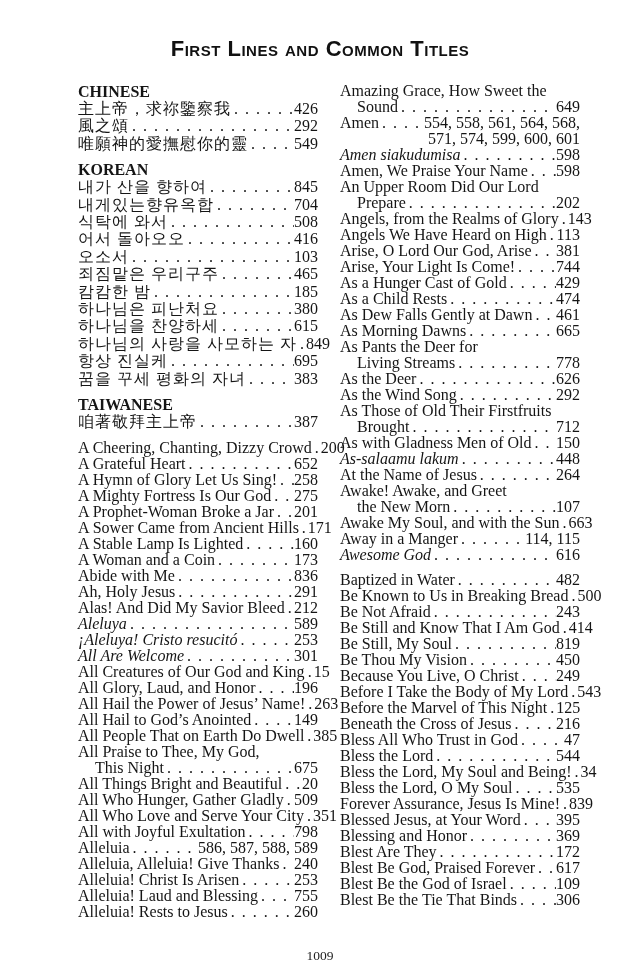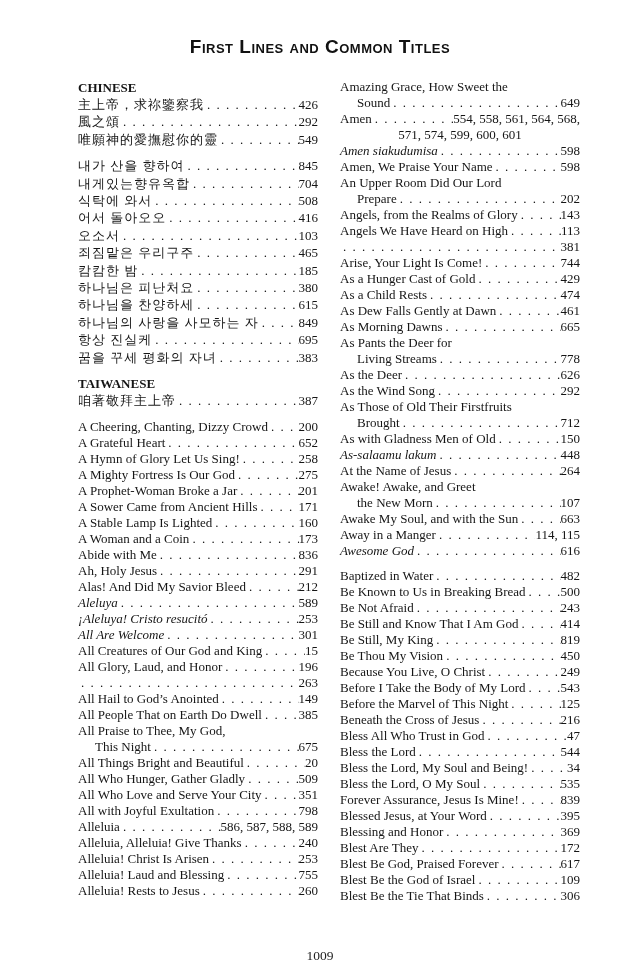--- a/index.html
+++ b/index.html
@@ -11,54 +11,54 @@
     position: relative;
     overflow: hidden;
   }
   .page { width: 640px; height: 960px; position: relative; }
   .title {
     margin: 36px 0 0 0;
     text-align: center;
     font-family: "Liberation Sans", sans-serif;
     font-variant: small-caps;
     font-weight: 700;
-    font-size: 19px;
+    font-size: 22px;
     letter-spacing: 0.5px;
     color: #111;
   }
   .columns {
     margin-top: 21px;
     display: flex;
     justify-content: space-between;
     padding: 0 60px 0 78px;
   }
   .col {
     width: 240px;
     flex: 0 0 240px;
-    font-size: 13px;
+    font-size: 16px;
     line-height: 16px;
   }
   .group:not(:last-child) { margin-bottom: 9px; }
   .heading { font-weight: 700; line-height: 17px; }
   .row { display: flex; align-items: baseline; }
   .cjk .row { line-height: 17.4px; }
   .cjk .t { letter-spacing: 1px; }
   .t { white-space: pre; }
   .it { font-style: italic; text-align: right; }
   .dots {
     flex: 1 1 10px;
     min-width: 4px;
     overflow: hidden;
     white-space: nowrap;
     letter-spacing: 1.5px;
     padding: 0 2px 0 3px;
   }
   .num { white-space: nowrap; }
   .ind { padding-left: 17px; }
-  .right { justify-content: center; font-family: Liberation Serif, serif; }
+  .right { justify-content: flex-end; font-family: Liberation Serif, serif; }
   .folio {
     position: absolute;
     top: 912px; left: 0;
     width: 100%;
     text-align: center;
     font-size: 13.5px;
     color: #222;
   }
 </style>
 </head>
@@ -80,20 +80,21 @@
             <span class="dots">. . . . . . . . . . . . . . . . . . . . . . . . . . . . . . . . . . . . . . . . . . . . . . . . . . . . . . . . . . . . . . . . . . . . . . . . . . . . . . . . </span>
             <span class="num">292</span>
           </div>
           <div class="row">
             <span class="t">唯願神的愛撫慰你的靈</span>
             <span class="dots">. . . . . . . . . . . . . . . . . . . . . . . . . . . . . . . . . . . . . . . . . . . . . . . . . . . . . . . . . . . . . . . . . . . . . . . . . . . . . . . . </span>
             <span class="num">549</span>
           </div>
         </div>
         <div class="group cjk">
+          <div class="heading">KOREAN</div>
           <div class="row">
             <span class="t">내가 산을 향하여</span>
             <span class="dots">. . . . . . . . . . . . . . . . . . . . . . . . . . . . . . . . . . . . . . . . . . . . . . . . . . . . . . . . . . . . . . . . . . . . . . . . . . . . . . . . </span>
             <span class="num">845</span>
           </div>
           <div class="row">
             <span class="t">내게있는향유옥합</span>
             <span class="dots">. . . . . . . . . . . . . . . . . . . . . . . . . . . . . . . . . . . . . . . . . . . . . . . . . . . . . . . . . . . . . . . . . . . . . . . . . . . . . . . . </span>
             <span class="num">704</span>
           </div>
@@ -231,20 +232,21 @@
             <span class="t">All Creatures of Our God and King</span>
             <span class="dots">. . . . . . . . . . . . . . . . . . . . . . . . . . . . . . . . . . . . . . . . . . . . . . . . . . . . . . . . . . . . . . . . . . . . . . . . . . . . . . . . </span>
             <span class="num">15</span>
           </div>
           <div class="row">
             <span class="t">All Glory, Laud, and Honor</span>
             <span class="dots">. . . . . . . . . . . . . . . . . . . . . . . . . . . . . . . . . . . . . . . . . . . . . . . . . . . . . . . . . . . . . . . . . . . . . . . . . . . . . . . . </span>
             <span class="num">196</span>
           </div>
           <div class="row">
+            <span class="t">All Hail the Power of Jesus’ Name!</span>
             <span class="dots">. . . . . . . . . . . . . . . . . . . . . . . . . . . . . . . . . . . . . . . . . . . . . . . . . . . . . . . . . . . . . . . . . . . . . . . . . . . . . . . . </span>
             <span class="num">263</span>
           </div>
           <div class="row">
             <span class="t">All Hail to God’s Anointed</span>
             <span class="dots">. . . . . . . . . . . . . . . . . . . . . . . . . . . . . . . . . . . . . . . . . . . . . . . . . . . . . . . . . . . . . . . . . . . . . . . . . . . . . . . . </span>
             <span class="num">149</span>
           </div>
           <div class="row">
             <span class="t">All People That on Earth Do Dwell</span>
@@ -346,20 +348,21 @@
             <span class="t">Angels, from the Realms of Glory</span>
             <span class="dots">. . . . . . . . . . . . . . . . . . . . . . . . . . . . . . . . . . . . . . . . . . . . . . . . . . . . . . . . . . . . . . . . . . . . . . . . . . . . . . . . </span>
             <span class="num">143</span>
           </div>
           <div class="row">
             <span class="t">Angels We Have Heard on High</span>
             <span class="dots">. . . . . . . . . . . . . . . . . . . . . . . . . . . . . . . . . . . . . . . . . . . . . . . . . . . . . . . . . . . . . . . . . . . . . . . . . . . . . . . . </span>
             <span class="num">113</span>
           </div>
           <div class="row">
+            <span class="t">Arise, O Lord Our God, Arise</span>
             <span class="dots">. . . . . . . . . . . . . . . . . . . . . . . . . . . . . . . . . . . . . . . . . . . . . . . . . . . . . . . . . . . . . . . . . . . . . . . . . . . . . . . . </span>
             <span class="num">381</span>
           </div>
           <div class="row">
             <span class="t">Arise, Your Light Is Come!</span>
             <span class="dots">. . . . . . . . . . . . . . . . . . . . . . . . . . . . . . . . . . . . . . . . . . . . . . . . . . . . . . . . . . . . . . . . . . . . . . . . . . . . . . . . </span>
             <span class="num">744</span>
           </div>
           <div class="row">
             <span class="t">As a Hunger Cast of Gold</span>
@@ -461,21 +464,21 @@
             <span class="t">Be Not Afraid</span>
             <span class="dots">. . . . . . . . . . . . . . . . . . . . . . . . . . . . . . . . . . . . . . . . . . . . . . . . . . . . . . . . . . . . . . . . . . . . . . . . . . . . . . . . </span>
             <span class="num">243</span>
           </div>
           <div class="row">
             <span class="t">Be Still and Know That I Am God</span>
             <span class="dots">. . . . . . . . . . . . . . . . . . . . . . . . . . . . . . . . . . . . . . . . . . . . . . . . . . . . . . . . . . . . . . . . . . . . . . . . . . . . . . . . </span>
             <span class="num">414</span>
           </div>
           <div class="row">
-            <span class="t">Be Still, My King</span>
+            <span class="t">Be Still, My Soul</span>
             <span class="dots">. . . . . . . . . . . . . . . . . . . . . . . . . . . . . . . . . . . . . . . . . . . . . . . . . . . . . . . . . . . . . . . . . . . . . . . . . . . . . . . . </span>
             <span class="num">819</span>
           </div>
           <div class="row">
             <span class="t">Be Thou My Vision</span>
             <span class="dots">. . . . . . . . . . . . . . . . . . . . . . . . . . . . . . . . . . . . . . . . . . . . . . . . . . . . . . . . . . . . . . . . . . . . . . . . . . . . . . . . </span>
             <span class="num">450</span>
           </div>
           <div class="row">
             <span class="t">Because You Live, O Christ</span>

